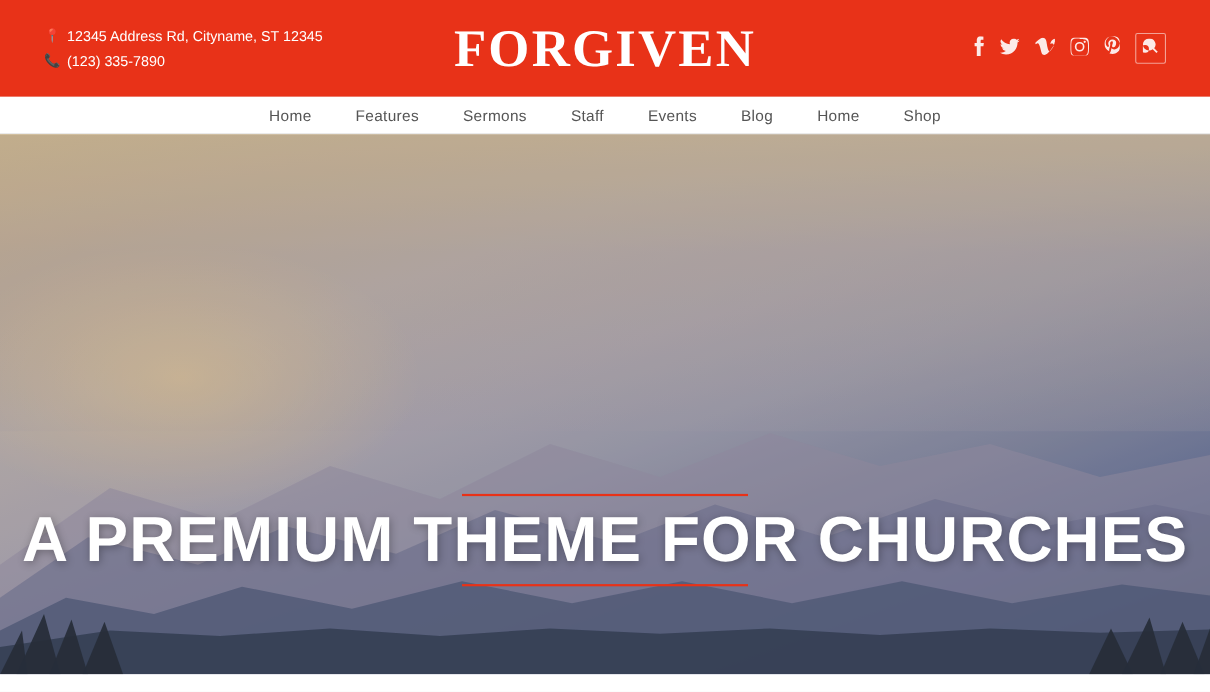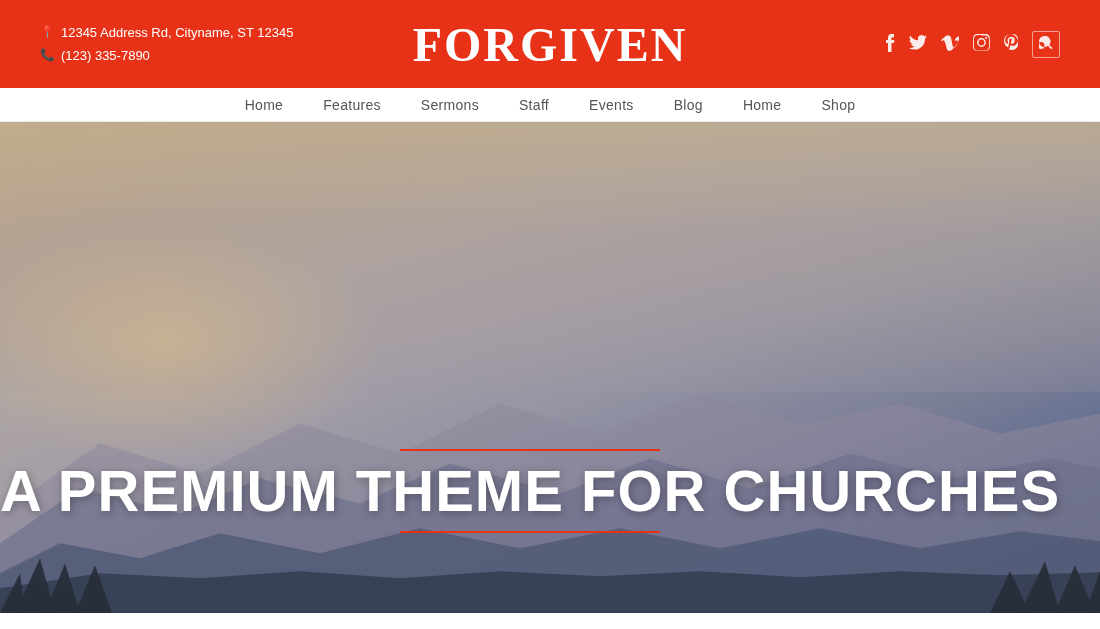--- a/index.html
+++ b/index.html
@@ -82,21 +82,21 @@
     }
 
     
     #hero {
       position: relative;
       width: 1100px;
       height: 491px;
       overflow: hidden;
       display: flex;
       align-items: flex-end;
-      justify-content: flex-start;
+      justify-content: center;
       padding-bottom: 80px;
     }
     #hero-bg {
       position: absolute;
       inset: 0;
       background: linear-gradient(
         160deg,
         #e8c88a 0%,
         #d4bfa0 15%,
         #c8bfb8 30%,

